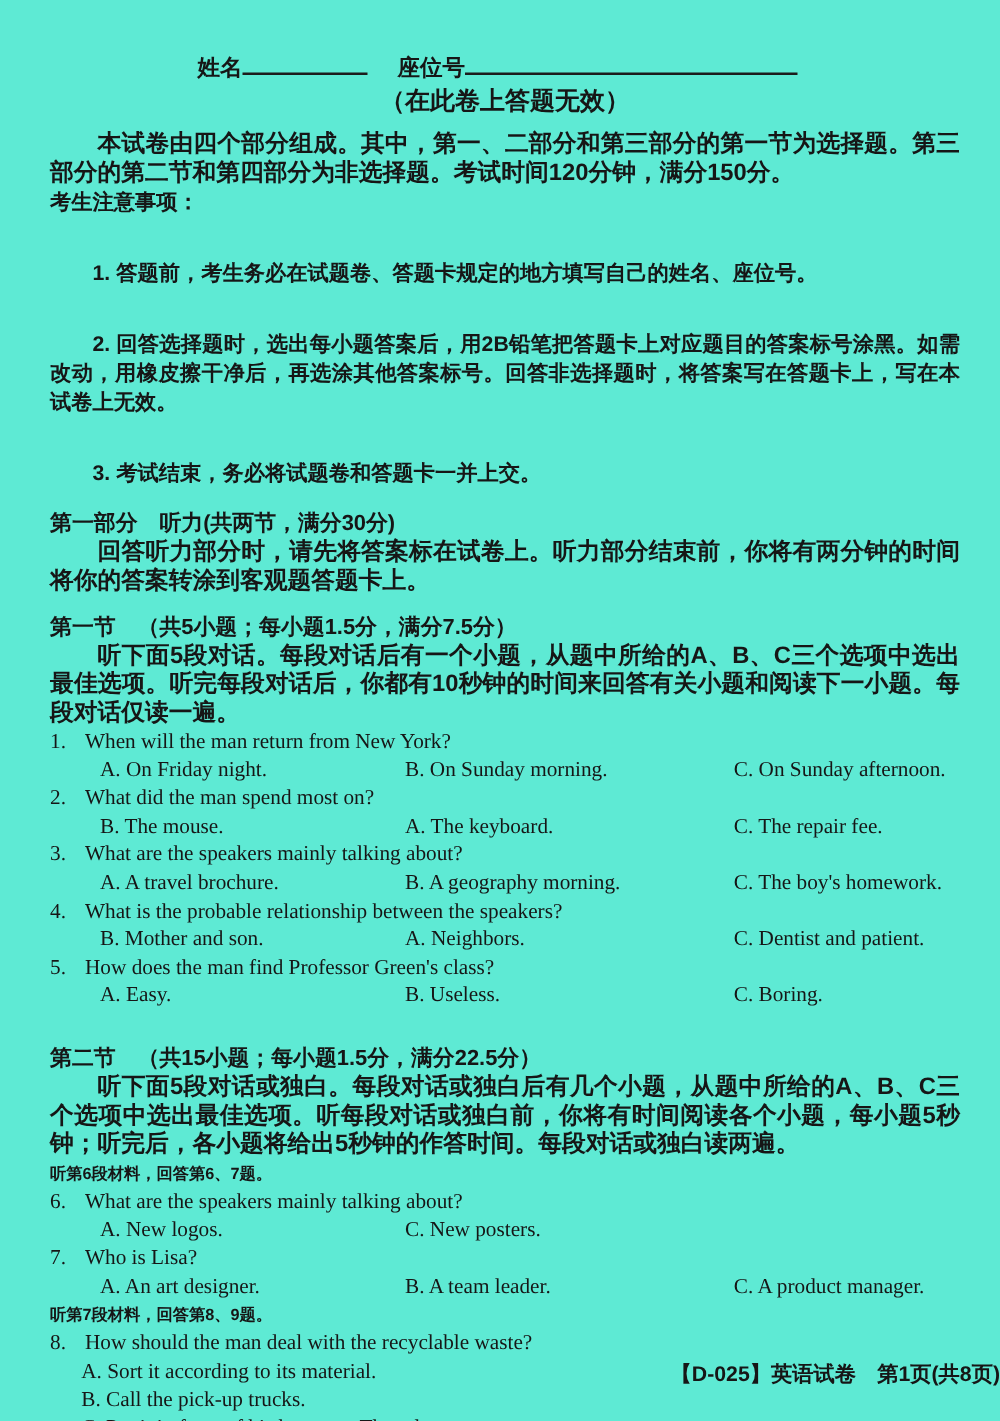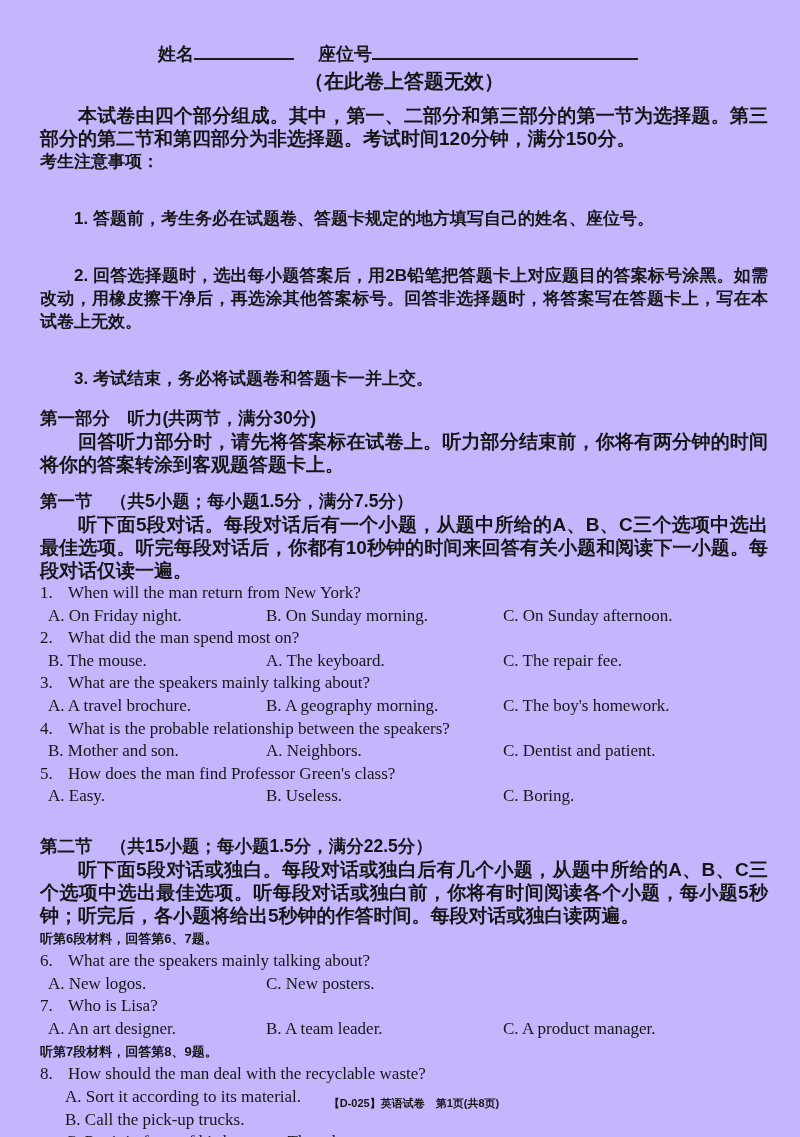--- a/index.html
+++ b/index.html
@@ -5,21 +5,21 @@
   html, body {
     margin: 0;
     padding: 0;
     background: #e8e8e6;
   }
   .page {
     position: relative;
     width: 800px;
     height: 1137px;
     margin: 0 auto;
-    background: #c4b5fd;
+    background: #5eead4;
     color: #161616;
     box-sizing: border-box;
     padding: 42px 32px 0 40px;
     overflow: hidden;
     font-family: "Liberation Serif", "DejaVu Serif", serif;
   }
   
   .cn {
     font-family: "Liberation Sans", "DejaVu Sans", sans-serif;
     font-weight: bold;
@@ -95,37 +95,38 @@
     display: flex;
   }
   .q-num {
     flex: none;
     width: 28px;
   }
   .q-text { flex: 1; }
   .q-opts {
     display: grid;
     grid-template-columns: 218px 237px 1fr;
-    margin-left: 8px;
+    margin-left: 40px;
+    gap: 26px;
   }
   .q-opts-stacked {
     margin-left: 25px;
   }
   .material-note {
     font-size: 13px;
     line-height: 23px;
   }
 
   .page-footer {
     position: absolute;
     left: 0;
     right: 0;
     bottom: 26px;
-    text-align: center;
-    font-size: 11px;
+    text-align: right;
+    font-size: 17px;
     padding-left: 28px;
   }
 </style>
 </head>
 <body>
 
 <div class="page">
 
   <div class="header-line cn">
     <span>姓名</span><span class="blank blank-name"></span><span class="seat-group"><span>座位号</span><span class="blank blank-seat"></span></span>

